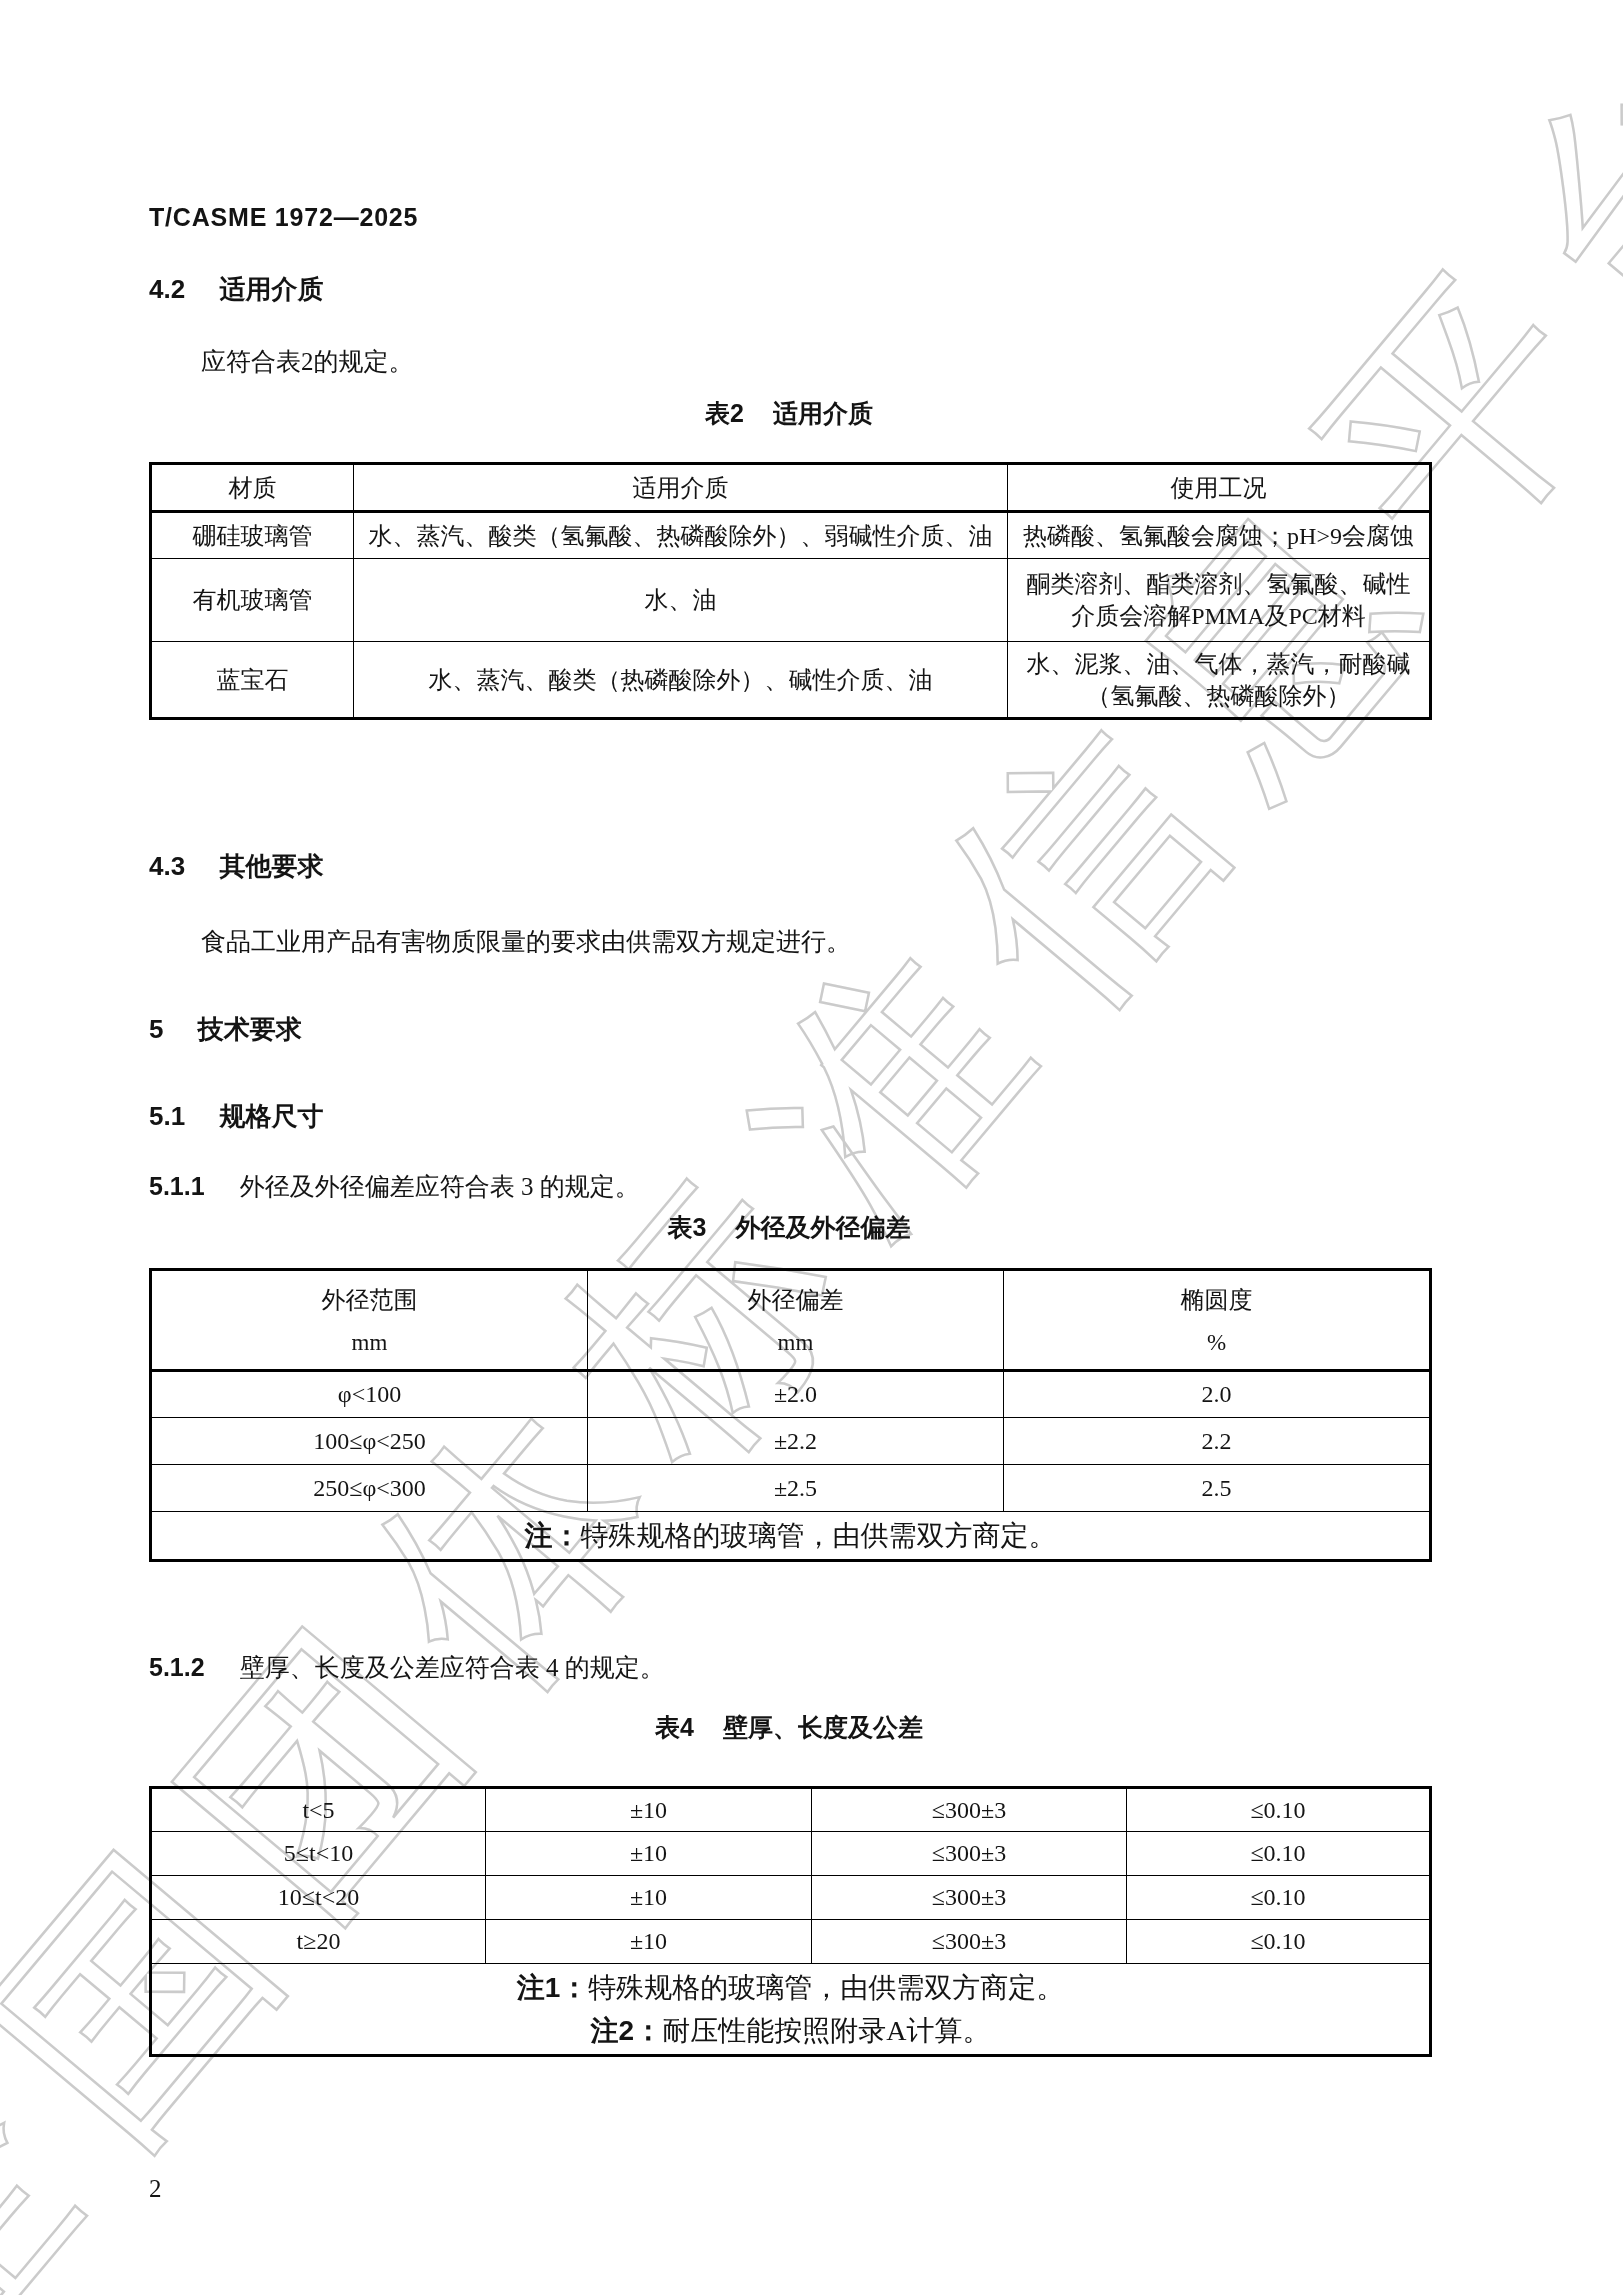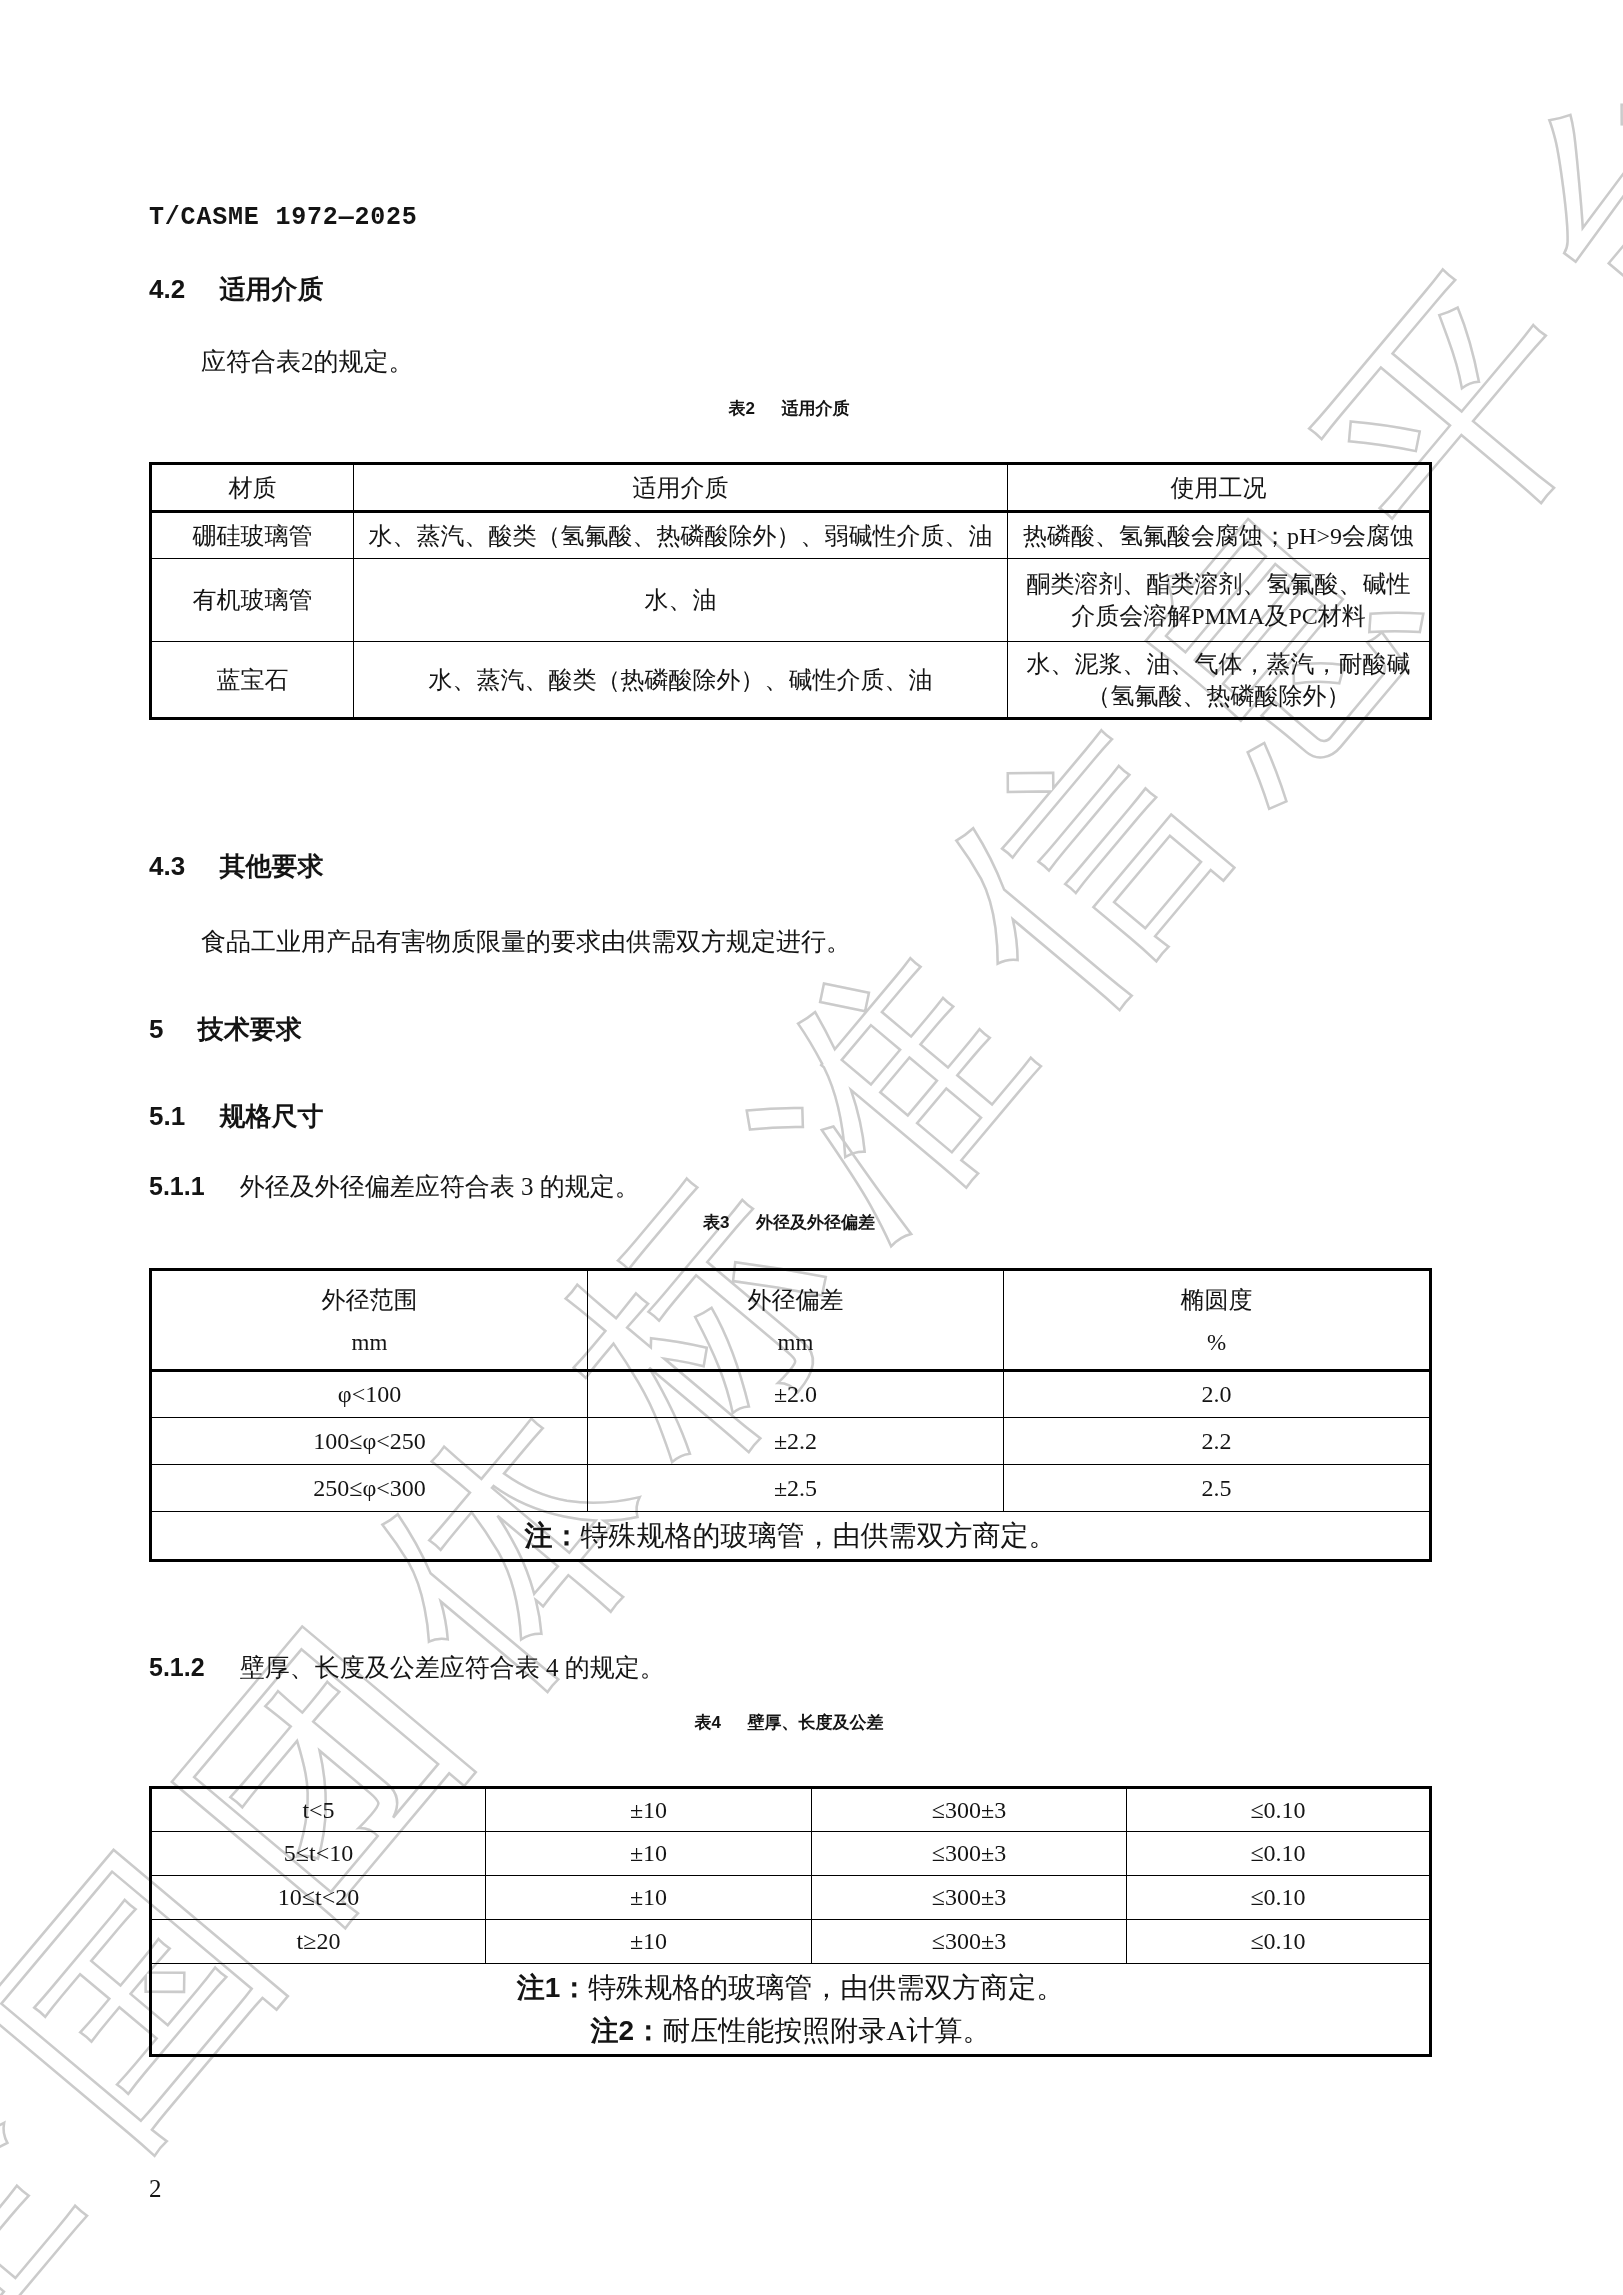--- a/index.html
+++ b/index.html
@@ -21,21 +21,21 @@
     font-weight:700;font-size:26px;
   }
   .heading .h-num{display:inline-block;}
   .heading .h-title{display:inline-block;margin-left:27px;}
   .clause{font-size:25px;}
   .clause .c-num{font-family:"Liberation Sans", sans-serif;font-weight:700;display:inline-block;}
   .clause .c-text{display:inline-block;margin-left:29px;font-family:"Liberation Serif", serif;}
   .para{font-size:25px;text-indent:52px;}
   .tbl-title{
     font-family:"Liberation Sans", sans-serif;
-    font-weight:700;font-size:17px;text-align:center;
+    font-weight:700;font-size:25px;text-align:center;
   }
   .tbl-title .t-label{display:inline-block;}
   .tbl-title .t-name{display:inline-block;margin-left:22px;}
   table.std{
     width:1280px;border-collapse:collapse;table-layout:fixed;
     font-size:24px;background:transparent;
   }
   table.std td, table.std th{
     border:1.7px solid #000;
     text-align:center;vertical-align:middle;
@@ -75,21 +75,21 @@
     pointer-events:none;z-index:0;
   }
 </style>
 </head>
 <body>
 
 <div class="page">
 
   <div class="watermark">全国团体标准信息平台</div>
 
-  <div class="abs doc-code" style="top:203px;font-family:Liberation Mono, monospace;">T/CASME 1972—2025</div>
+  <div class="abs doc-code" style="top:203px;">T/CASME 1972—2025</div>
 
   <div class="abs heading" style="top:272px;">
     <span class="h-num">4.2</span>
     <span class="h-title">适用介质</span>
   </div>
 
   <div class="abs para" style="top:345px;">应符合表2的规定。</div>
 
   <div class="abs tbl-title" style="top:397px;">
     <span class="t-label">表2</span>

